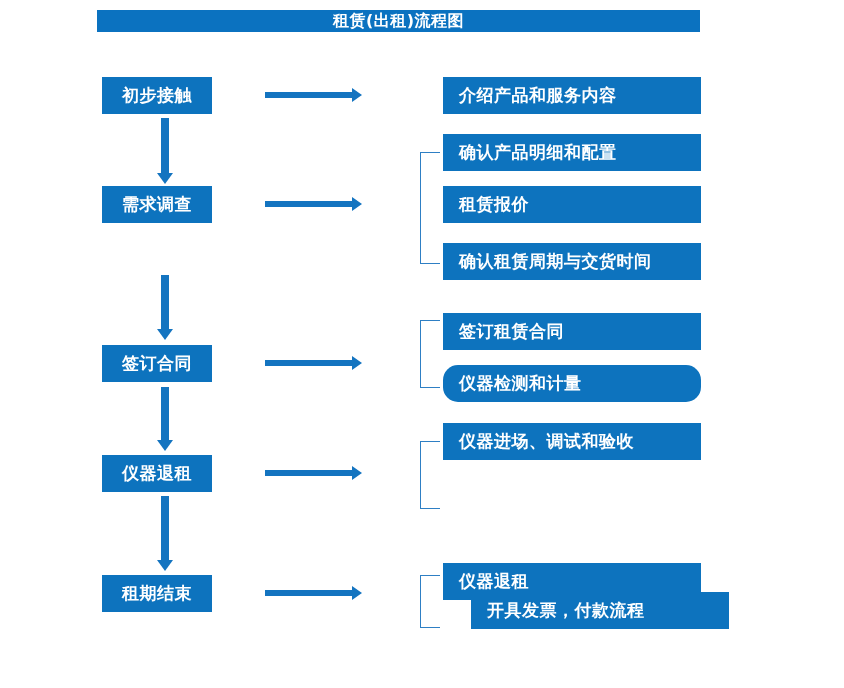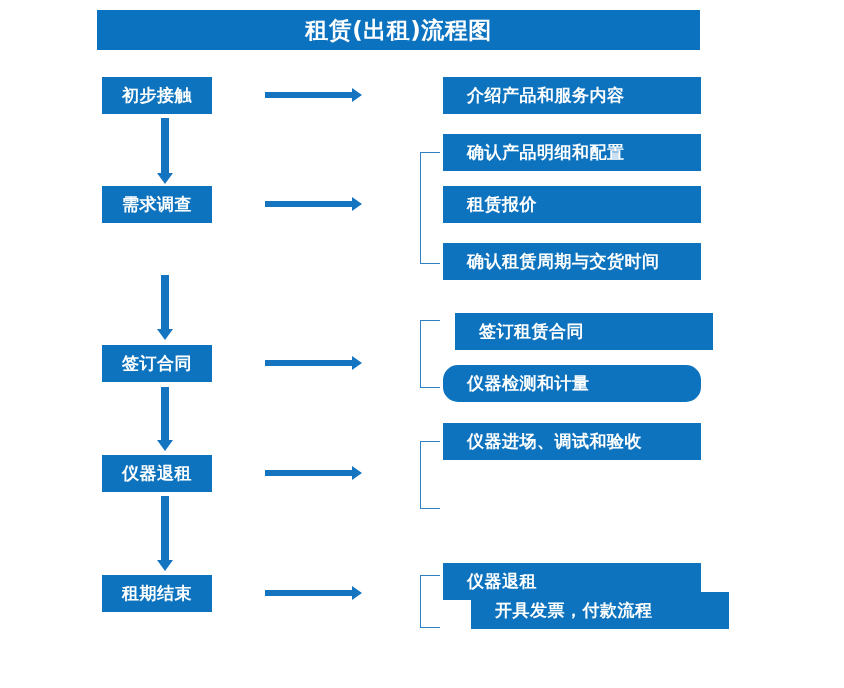--- a/index.html
+++ b/index.html
@@ -18,27 +18,27 @@
     background: #ffffff;
     overflow: hidden;
   }
 
   
   .title-bar {
     position: absolute;
     left: 97px;
     top: 10px;
     width: 603px;
-    height: 40px;
+    height: 22px;
     background: #0B72C0;
     color: #ffffff;
     display: flex;
     align-items: center;
     justify-content: center;
-    font-size: 23px;
+    font-size: 16px;
     font-weight: bold;
     letter-spacing: 0.5px;
   }
 
   
   .stage-box {
     position: absolute;
     left: 102px;
     width: 110px;
     height: 37px;
@@ -57,21 +57,21 @@
     position: absolute;
     left: 443px;
     width: 258px;
     height: 37px;
     background: #0D73BE;
     color: #ffffff;
     display: flex;
     align-items: center;
     font-size: 17px;
     font-weight: bold;
-    padding-left: 24px;
+    padding-left: 16px;
     box-sizing: border-box;
     letter-spacing: 0.5px;
   }
 
   
   .v-arrow {
     position: absolute;
     left: 155px;
     width: 20px;
   }
@@ -193,21 +193,21 @@
   <div class="bracket" style="top:575px; height:53px;"></div>
 
   <div class="detail-box" style="top:77px;">介绍产品和服务内容</div>
 
   <div class="detail-box" style="top:134px;">确认产品明细和配置</div>
 
   <div class="detail-box" style="top:186px;">租赁报价</div>
 
   <div class="detail-box" style="top:243px;">确认租赁周期与交货时间</div>
 
-  <div class="detail-box" style="top:313px;margin-left:12px;">签订租赁合同</div>
+  <div class="detail-box" style="top:313px;">签订租赁合同</div>
 
   <div class="detail-box" style="top:365px;border-radius:15px;">仪器检测和计量</div>
 
   <div class="detail-box" style="top:423px;">仪器进场、调试和验收</div>
 
 
   <div class="detail-box" style="top:563px;">仪器退租</div>
 
   <div class="detail-box" style="top:592px;margin-left:28px;">开具发票，付款流程</div>
 

